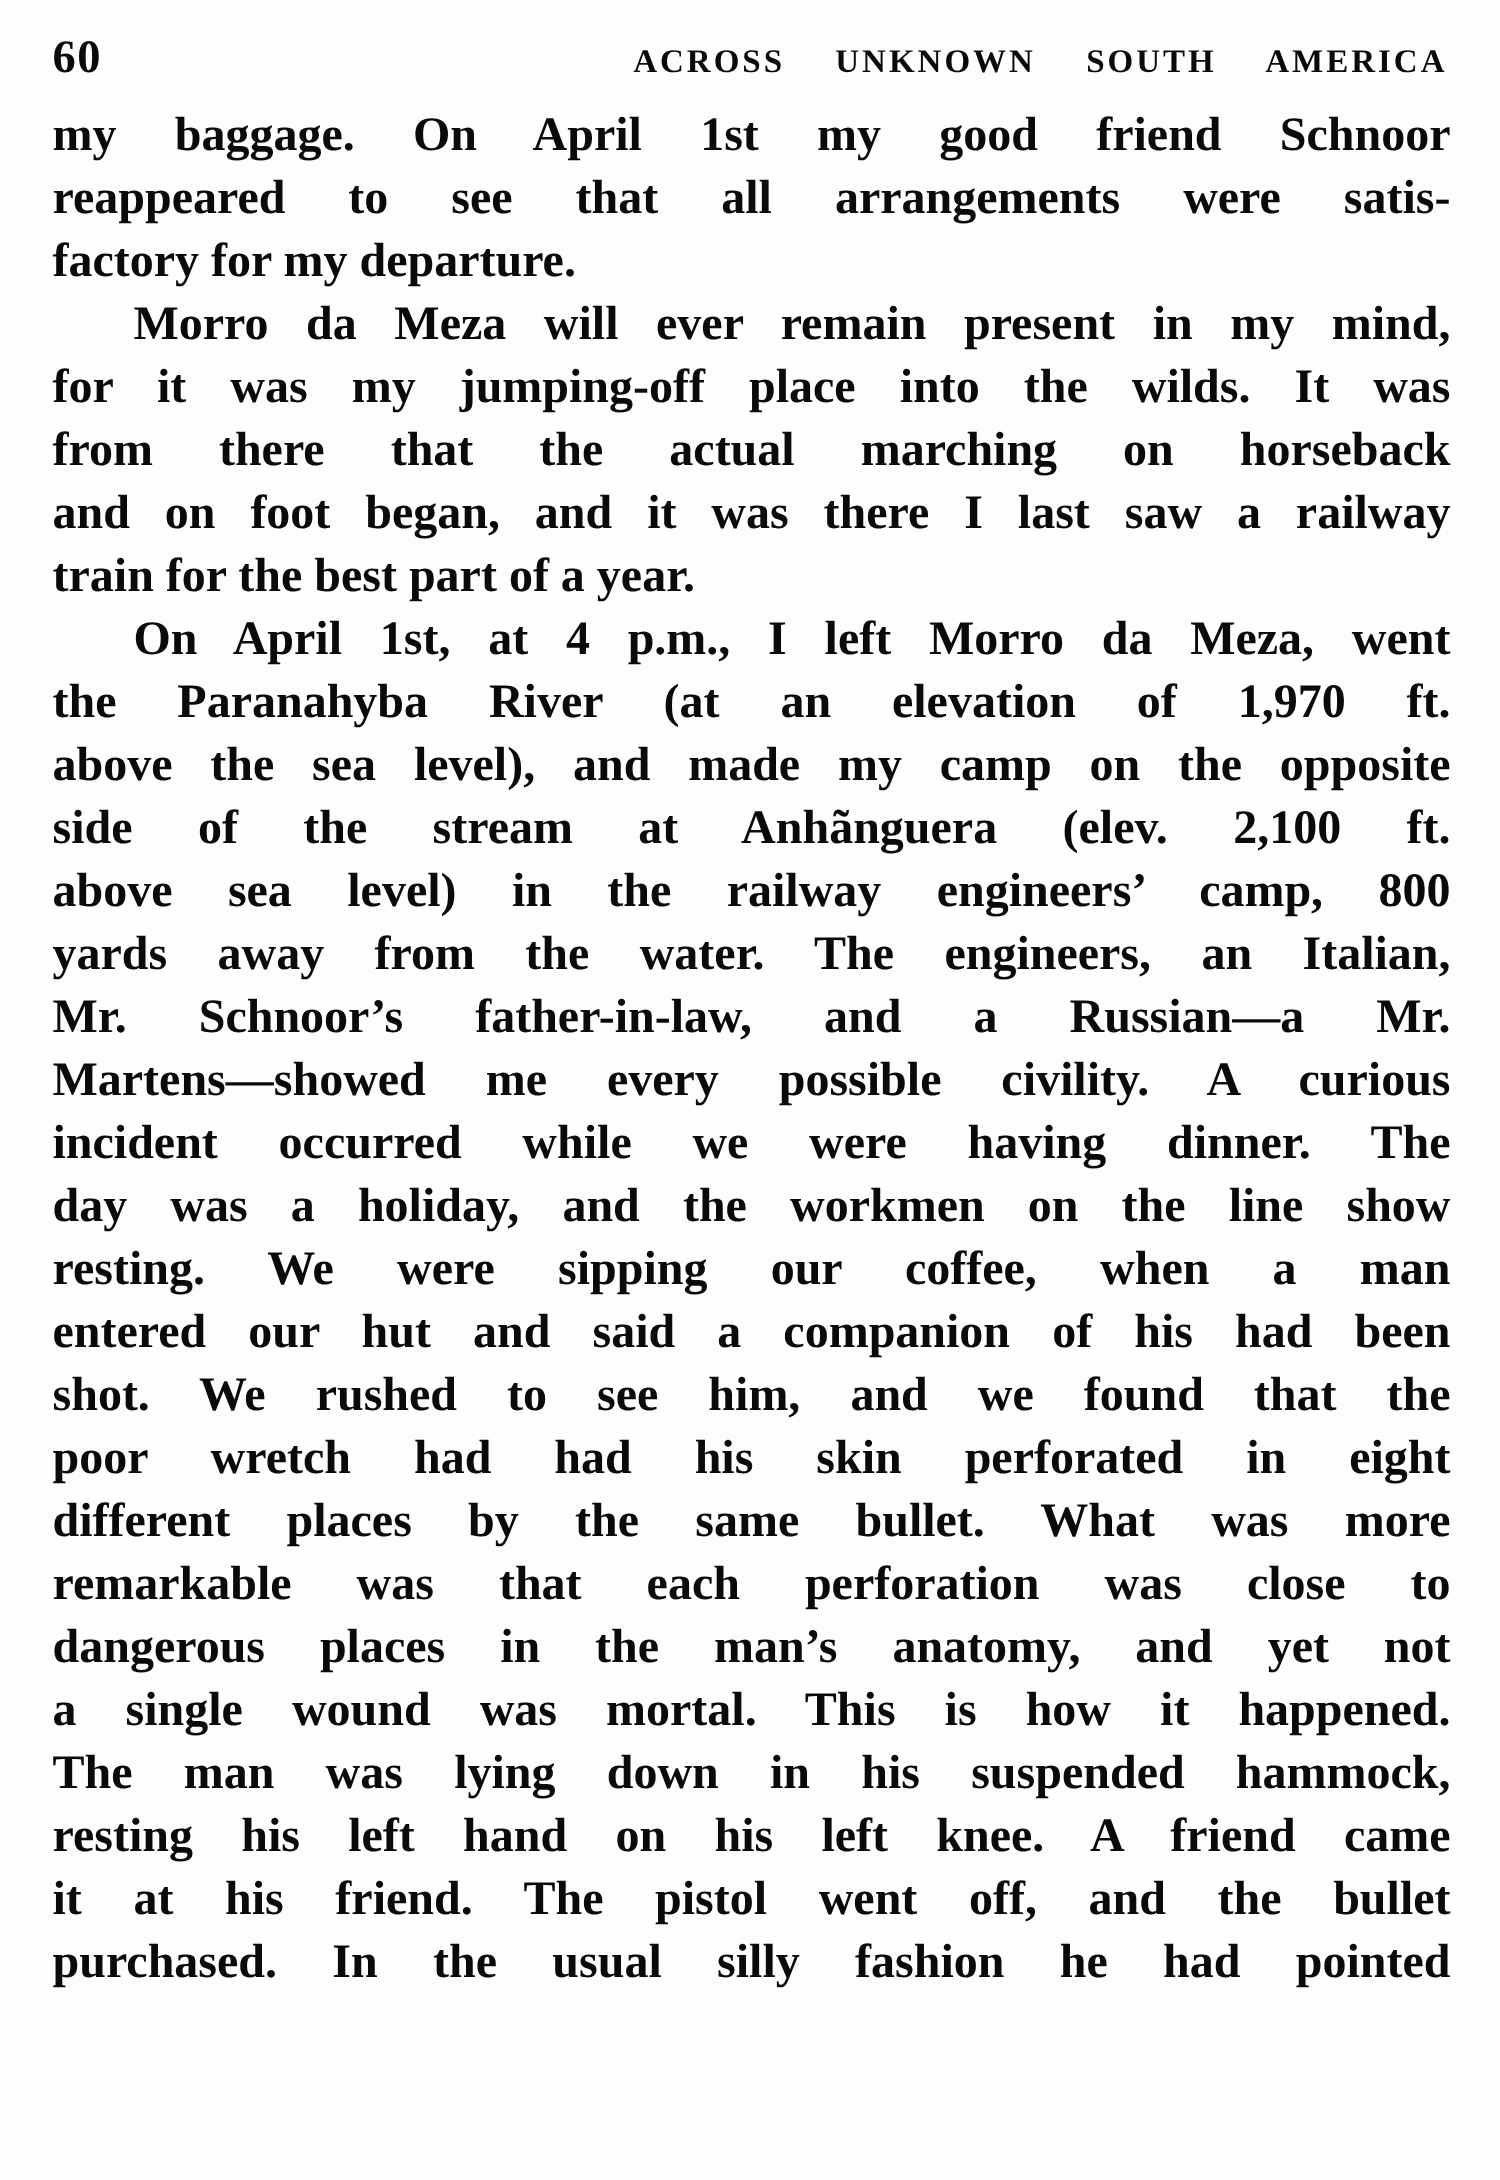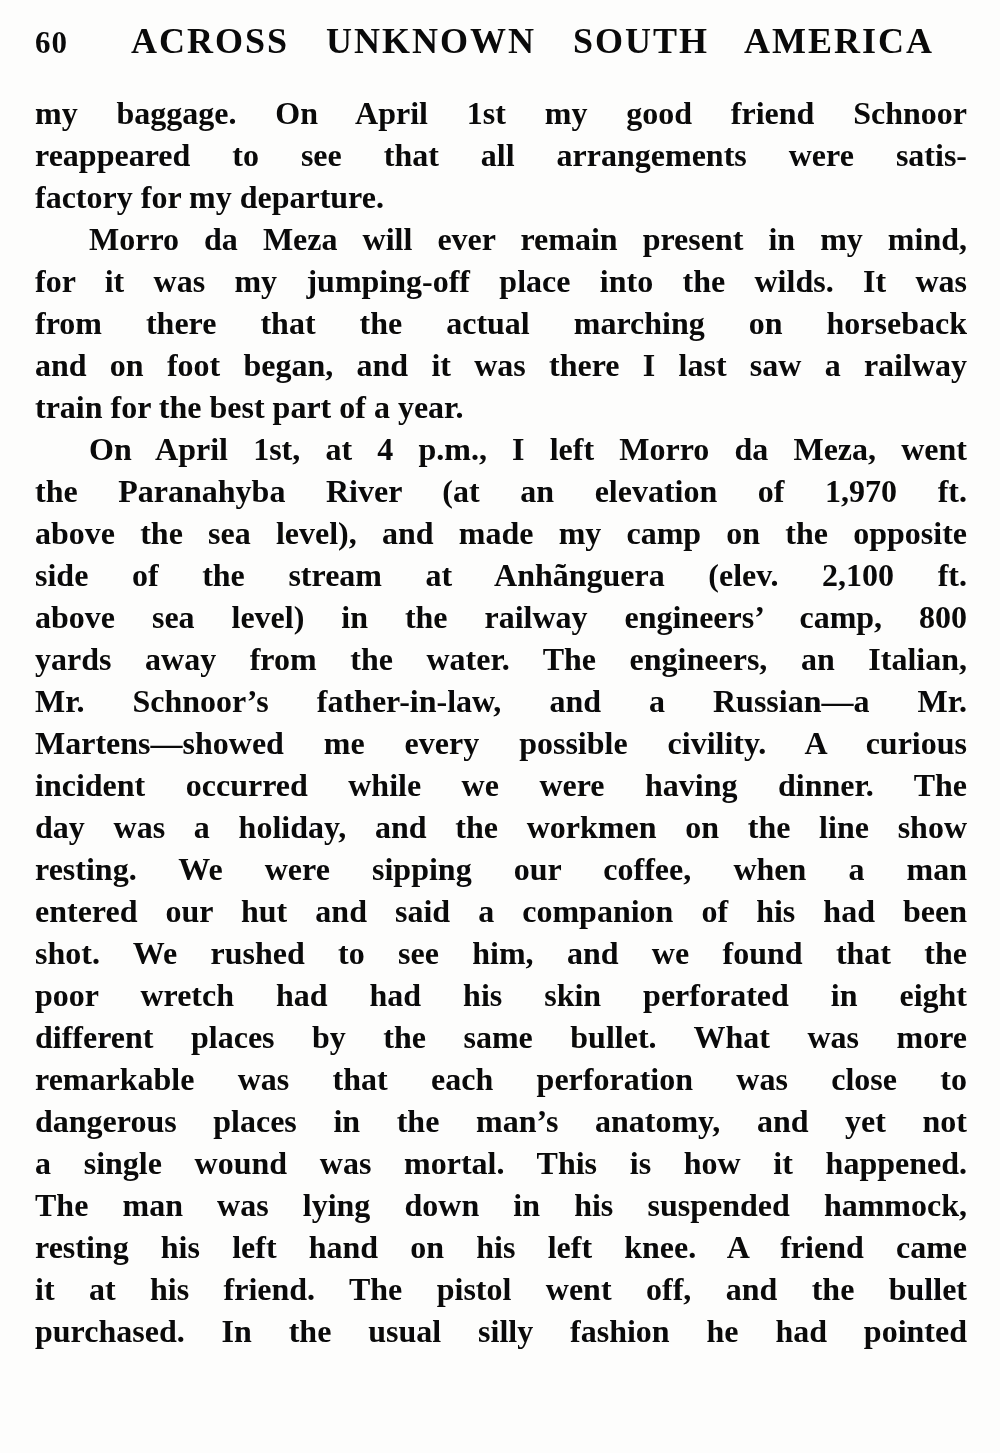--- a/index.html
+++ b/index.html
@@ -28,31 +28,31 @@
     align-items: baseline;
     gap: 32px;
   }
   .page-number {
     font-size: 31px;
     letter-spacing: 1px;
     flex: 0 0 auto;
   }
   .running-head {
     flex: 1 1 auto;
-    text-align: center;
-    font-size: 36px;
+    text-align: right;
+    font-size: 22px;
     letter-spacing: 2px;
     word-spacing: 26px;
     white-space: nowrap;
   }
   .page-body {
     position: absolute;
     left: 35px;
     right: 33px;
-    top: 92px;
+    top: 68px;
   }
   .text-line {
     font-size: 32px;
     line-height: 42px;
     height: 42px;
     text-align: justify;
     text-align-last: justify;
     white-space: nowrap; 
   }
   

